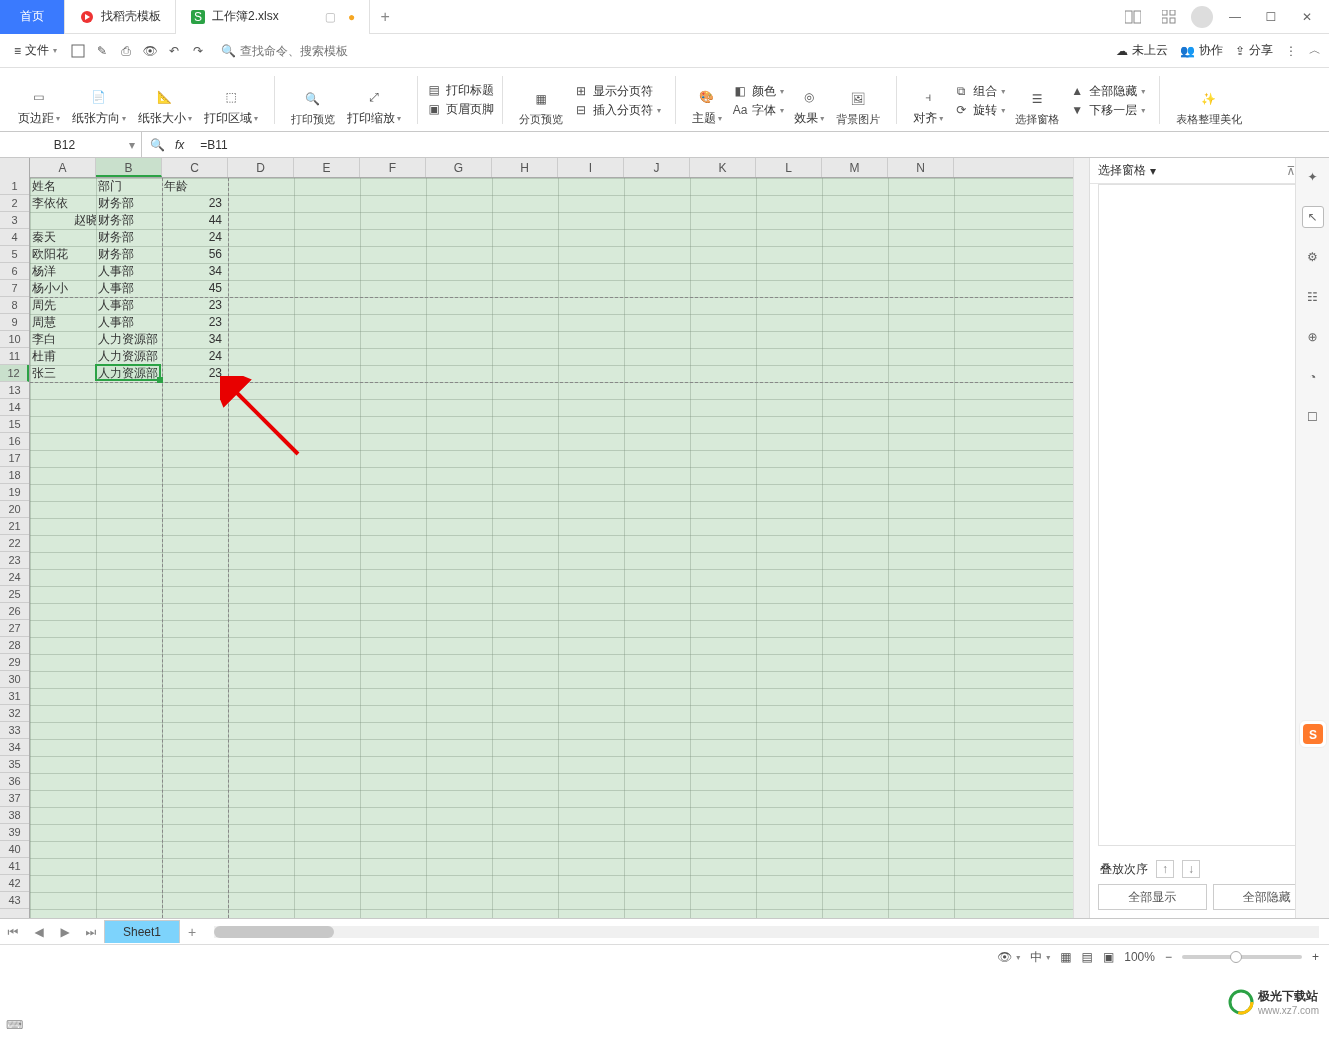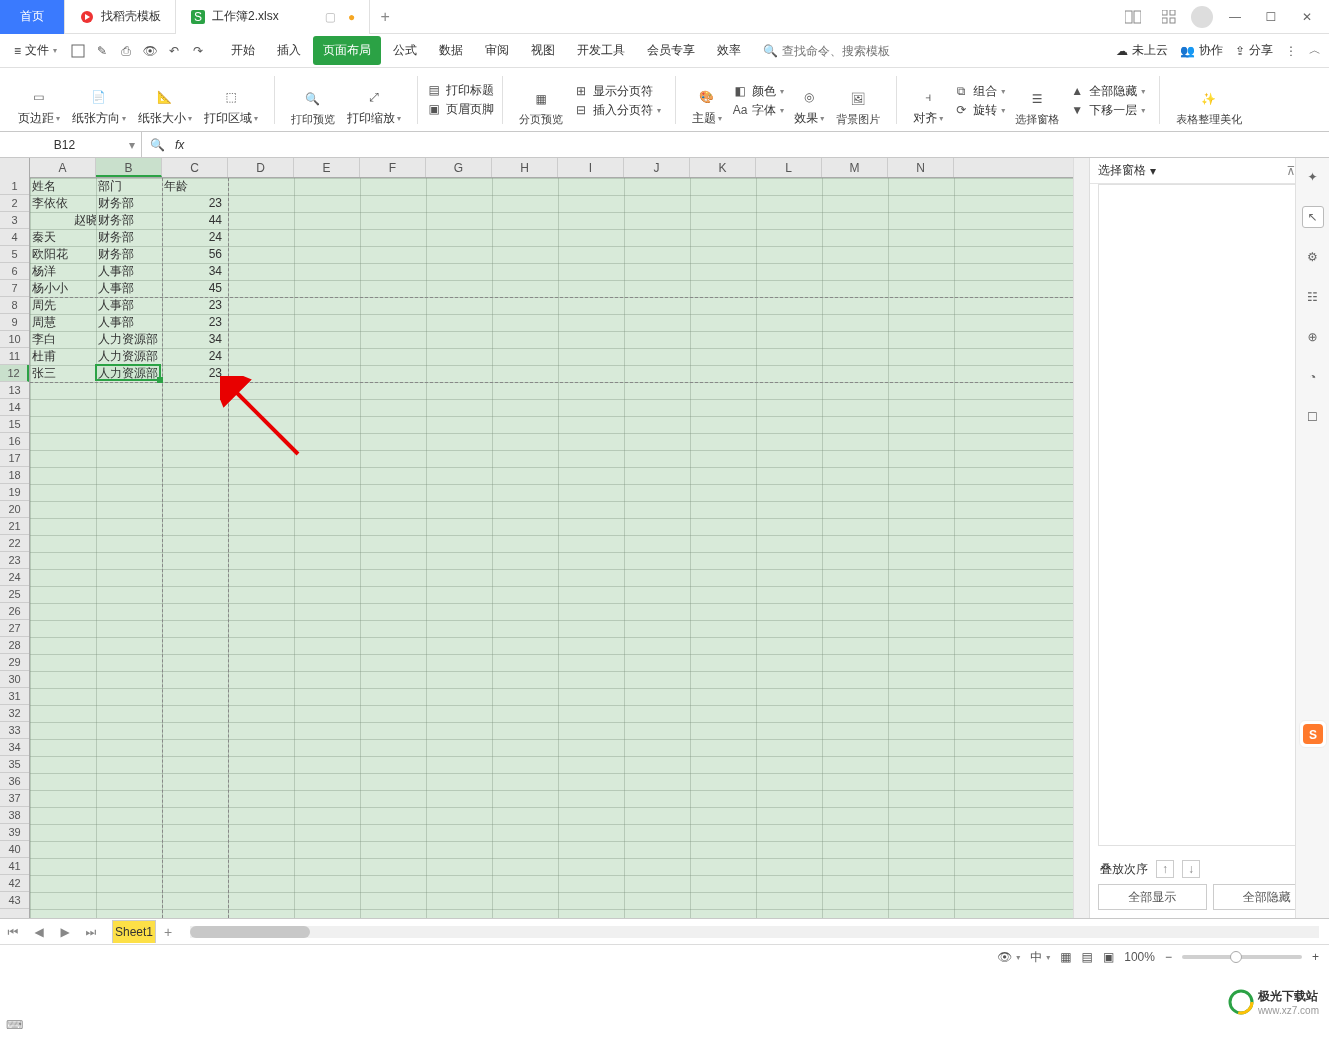--- a/index.html
+++ b/index.html
@@ -80,21 +80,21 @@
 .rp-btns{height:34px;display:flex;gap:6px;padding:0 8px 8px 8px;}
 .rp-btns button{flex:1;border:1px solid #ccc;background:#fff;cursor:pointer;color:#555;}
 
 .sidetoolbar{width:34px;position:absolute;right:0;top:158px;height:760px;background:#f6f6f6;border-left:1px solid #e0e0e0;display:flex;flex-direction:column;align-items:center;padding-top:8px;gap:18px;}
 .sidetoolbar .stb{width:22px;height:22px;display:flex;align-items:center;justify-content:center;color:#666;cursor:pointer;}
 .sidetoolbar .stb.sel{border:1px solid #bbb;border-radius:3px;background:#fff;}
 .sogou{position:absolute;bottom:170px;right:2px;width:28px;height:28px;border-radius:6px;background:#fff;border:1px solid #eee;display:flex;align-items:center;justify-content:center;}
 
 .sheettabs{height:26px;display:flex;align-items:center;border-top:1px solid #c8c8c8;background:#fff;}
 .sheettabs .nav{width:26px;text-align:center;color:#888;cursor:pointer;}
-.stab{padding:4px 2px;border:1px solid #ccc;border-bottom:none;background:#fde047;cursor:pointer;border-radius:0;margin-left:8px;}
+.stab{padding:4px 18px;border:1px solid #ccc;border-bottom:none;background:#7dd3fc;cursor:pointer;border-radius:0;}
 .addsheet{width:24px;text-align:center;color:#888;cursor:pointer;font-size:14px;}
 .hscroll{flex:1;height:12px;margin:0 10px;background:#f0f0f0;position:relative;}
 .hscroll .thumb{position:absolute;left:0;width:120px;height:12px;background:#c8c8c8;border-radius:6px;}
 
 .statusbar{height:25px;border-top:1px solid #dcdcdc;display:flex;align-items:center;justify-content:flex-end;gap:10px;padding:0 10px;background:#fff;}
 .statusbar .sb{display:flex;align-items:center;gap:4px;color:#555;cursor:pointer;}
 .statusbar .slider{width:120px;height:4px;background:#d0d0d0;position:relative;border-radius:2px;}
 .statusbar .slider .sthumb{position:absolute;left:48px;top:-4px;width:12px;height:12px;background:#fff;border:1px solid #aaa;border-radius:50%;}
 .readonly{position:absolute;left:6px;bottom:4px;width:18px;height:18px;color:#888;}
 
@@ -164,32 +164,20 @@
         <svg width="14" height="14">
           <rect x="1" y="1" width="12" height="12" fill="none" stroke="#666"></rect>
         </svg>
       </div>
     <div class="qb">✎</div>
     <div class="qb">⎙</div>
     <div class="qb">👁</div>
     <div class="qb">↶</div>
     <div class="qb">↷</div>
   </div>
-  <div class="menutabs">
-    <div class="menutab">开始</div>
-    <div class="menutab">插入</div>
-    <div class="menutab active">页面布局</div>
-    <div class="menutab">公式</div>
-    <div class="menutab">数据</div>
-    <div class="menutab">审阅</div>
-    <div class="menutab">视图</div>
-    <div class="menutab">开发工具</div>
-    <div class="menutab">会员专享</div>
-    <div class="menutab">效率</div>
-  </div>
   <div class="menusearch">
     <span>🔍</span>
     <input placeholder="查找命令、搜索模板" style="">
   </div>
   <div class="menubar-right">
     <div class="link">
         <span>☁</span>
         <span>未上云</span>
       </div>
     <div class="link">
@@ -361,20 +349,21 @@
 
 <div class="fbar">
   <div class="namebox">
     <input value="B12" style="">
     <span class="ddico">▾</span>
   </div>
   <div class="fbtns">
     <span>🔍</span>
     <span style="font-style:italic;">fx</span>
   </div>
+  <input class="finput" value="=B11" style="">
 </div>
 
 <div class="sheetwrap">
   <div class="sheet">
     <div class="colheaders">
       <div class="corner"></div>
 
     <div class="ch">A</div>
         <div class="ch sel">B</div>
         <div class="ch">C</div>

